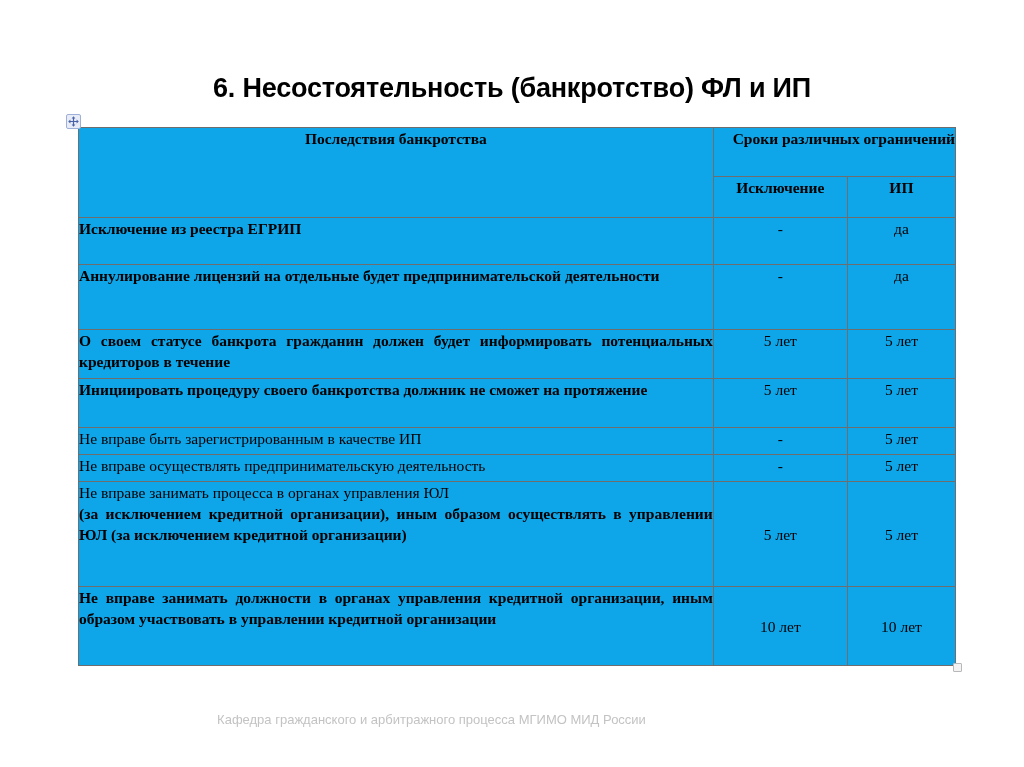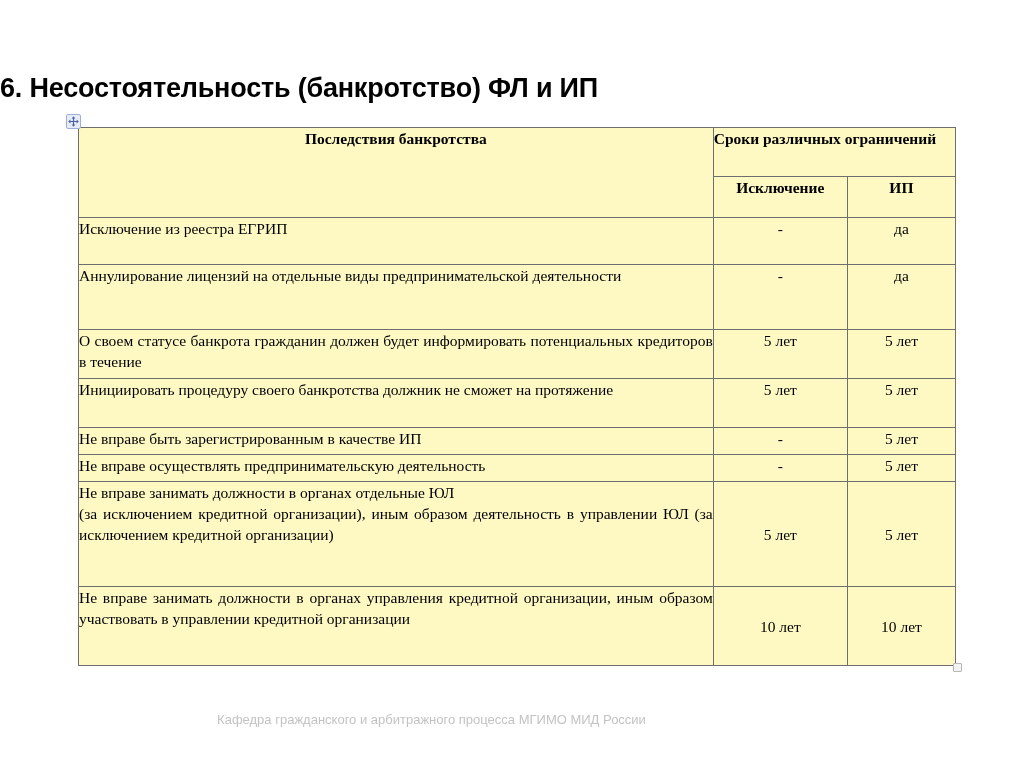--- a/index.html
+++ b/index.html
@@ -22,20 +22,21 @@
     height: 767px;
     box-sizing: border-box;
   }
 
   
   .slide-title {
     position: absolute;
     left: 0;
     top: 72px;
     width: 1024px;
+    text-align: center;
     font-family: "Liberation Sans", "DejaVu Sans", sans-serif;
     font-weight: bold;
     font-size: 27px;
     line-height: 32px;
     color: #000000;
     letter-spacing: -0.2px;
     white-space: nowrap;
   }
 
   
@@ -72,21 +73,21 @@
     border: 1px solid #b8b8b8;
     border-radius: 1px;
     box-sizing: border-box;
     z-index: 5;
   }
 
   table.lecture-table {
     border-collapse: collapse;
     width: 878px;
     table-layout: fixed;
-    background: #fef9c3;
+    background: #0ea5e9;
   }
   table.lecture-table th,
   table.lecture-table td {
     border: 1px solid #6e6e6e;
     padding: 0;
     vertical-align: top;
     color: #000000;
     font-size: 15.5px;
     line-height: 21px;
   }
@@ -101,21 +102,21 @@
     font-weight: bold;
     font-size: 16px;
     text-align: center;
     vertical-align: middle;
     height: 88px;
     padding: 0 8px;
   }
   .th-span {
     font-weight: bold;
     font-size: 16px;
-    text-align: left;
+    text-align: right;
     vertical-align: middle;
     height: 48px;
     padding: 2px 6px 4px;
     line-height: 22px;
   }
   .th-sub {
     font-weight: bold;
     font-size: 16px;
     text-align: center;
     vertical-align: middle;
@@ -130,20 +131,21 @@
     padding: 4px 9px 6px 9px;
     vertical-align: top;
   }
   td.desc p {
     margin: 0;
     text-align: justify;
     text-align-last: left;
   }
   td.desc p.flow {
     text-align: justify;
+    font-weight: bold;
   }
   td.val {
     text-align: center;
     vertical-align: top;
     padding-top: 5px;
   }
   td.val.mid {
     vertical-align: middle;
     padding-top: 0;
   }
@@ -210,21 +212,21 @@
         <tr class="r1">
           <td class="desc">
             <p class="flow">Исключение из реестра ЕГРИП</p>
           </td>
           <td class="val">-</td>
           <td class="val">да</td>
         </tr>
 
         <tr class="r2">
           <td class="desc">
-            <p class="flow">Аннулирование лицензий на отдельные виды предпринимательской деятельности</p>
+            <p class="flow">Аннулирование лицензий на отдельные будет предпринимательской деятельности</p>
           </td>
           <td class="val">-</td>
           <td class="val">да</td>
         </tr>
 
         <tr class="r3">
           <td class="desc">
             <p class="flow">О своем статусе банкрота гражданин должен будет информировать потенциальных кредиторов в течение</p>
           </td>
           <td class="val">5 лет</td>
@@ -250,22 +252,22 @@
         <tr class="r6">
           <td class="desc">
             <p>Не вправе осуществлять предпринимательскую деятельность</p>
           </td>
           <td class="val">-</td>
           <td class="val">5 лет</td>
         </tr>
 
         <tr class="r7">
           <td class="desc">
-            <p>Не вправе  занимать должности в органах отдельные ЮЛ</p>
-            <p class="flow">(за исключением кредитной организации), иным образом деятельность в управлении ЮЛ (за исключением кредитной организации)</p>
+            <p>Не вправе  занимать процесса в органах управления ЮЛ</p>
+            <p class="flow">(за исключением кредитной организации), иным образом осуществлять в управлении ЮЛ (за исключением кредитной организации)</p>
           </td>
           <td class="val mid">5 лет</td>
           <td class="val mid">5 лет</td>
         </tr>
 
         <tr class="r8">
           <td class="desc">
             <p class="flow">Не вправе занимать должности в органах управления кредитной организации, иным образом участвовать в управлении кредитной организации</p>
           </td>
           <td class="val mid">10 лет</td>

